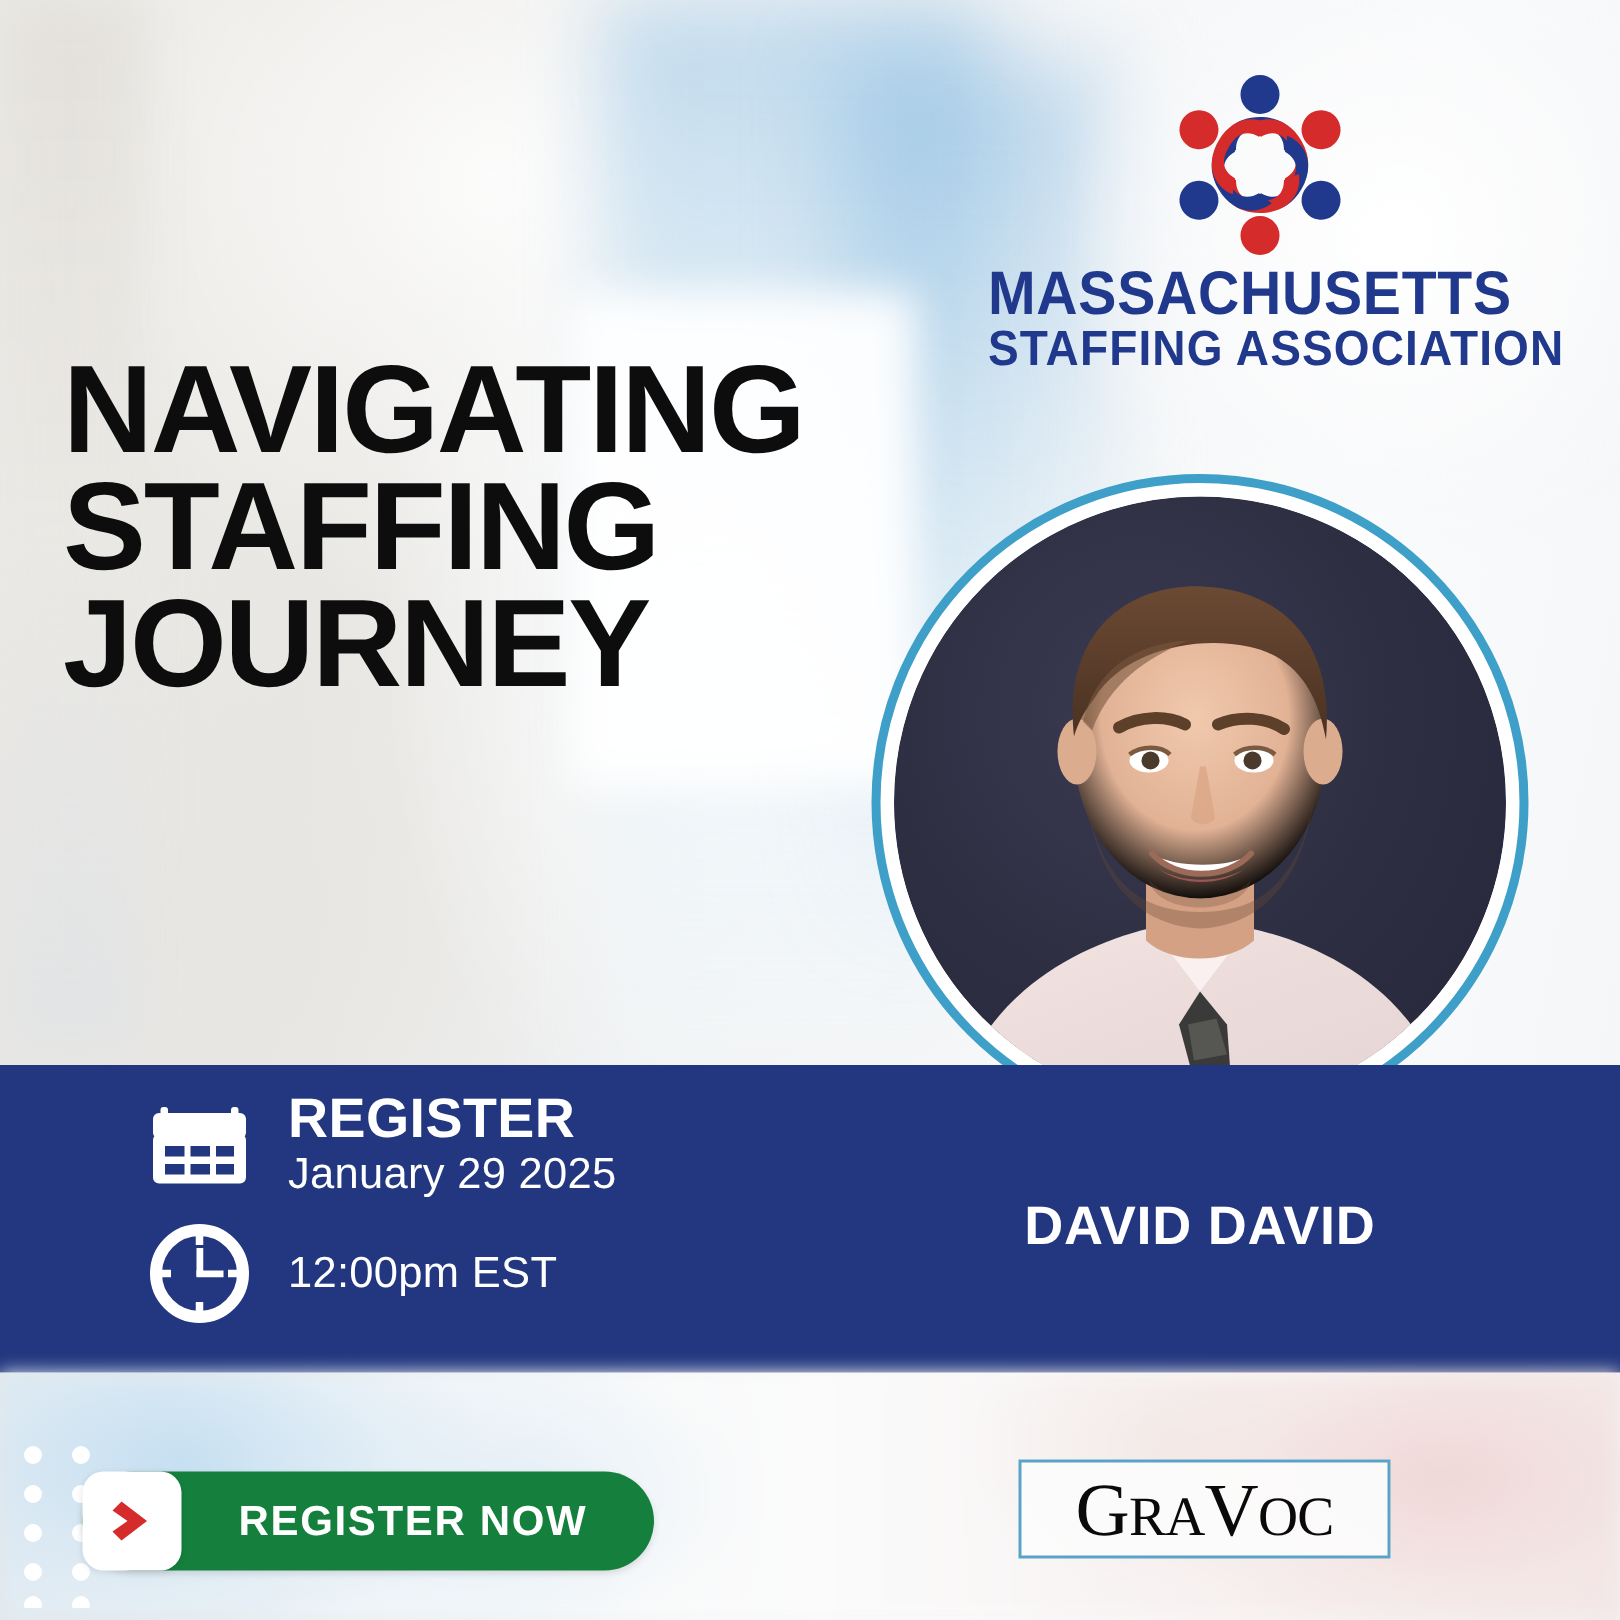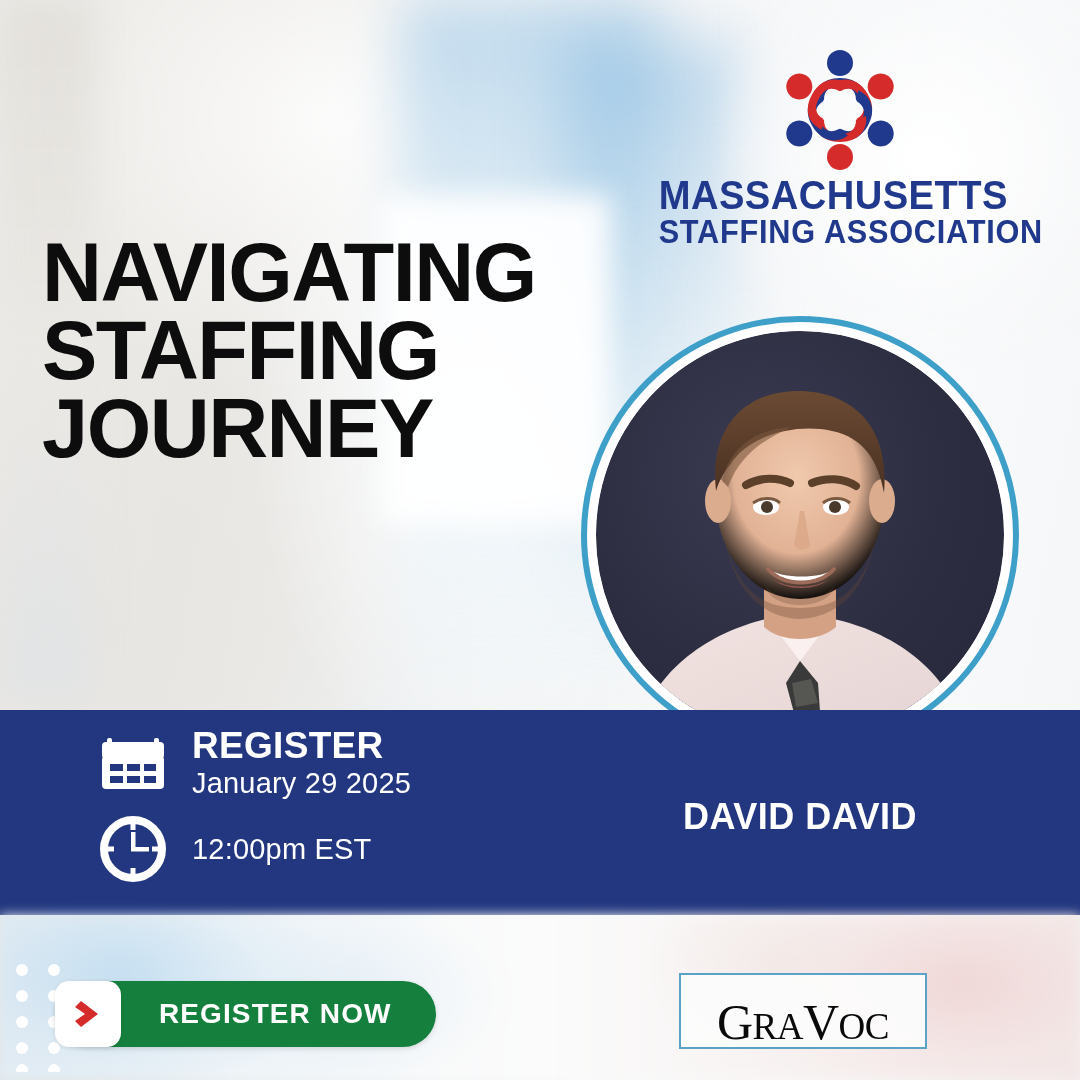--- a/index.html
+++ b/index.html
@@ -263,25 +263,25 @@
     margin-left: 38px;
     white-space: nowrap;
   }
 
   
   .gravoc {
     position: absolute;
     left: 679px;
     top: 973px;
     width: 248px;
-    height: 76px;
+    height: 66px;
     border: 2px solid #5ba3c6;
     background: rgba(252,252,252,0.92);
     display: flex;
-    align-items: flex-end;
+    align-items: center;
     justify-content: center;
     box-sizing: border-box;
   }
   .gravoc-text {
     font-family: "Liberation Serif", serif;
     color: #0a0a0a;
     font-size: 50px;
     line-height: 1;
     letter-spacing: -0.5px;
     white-space: nowrap;

